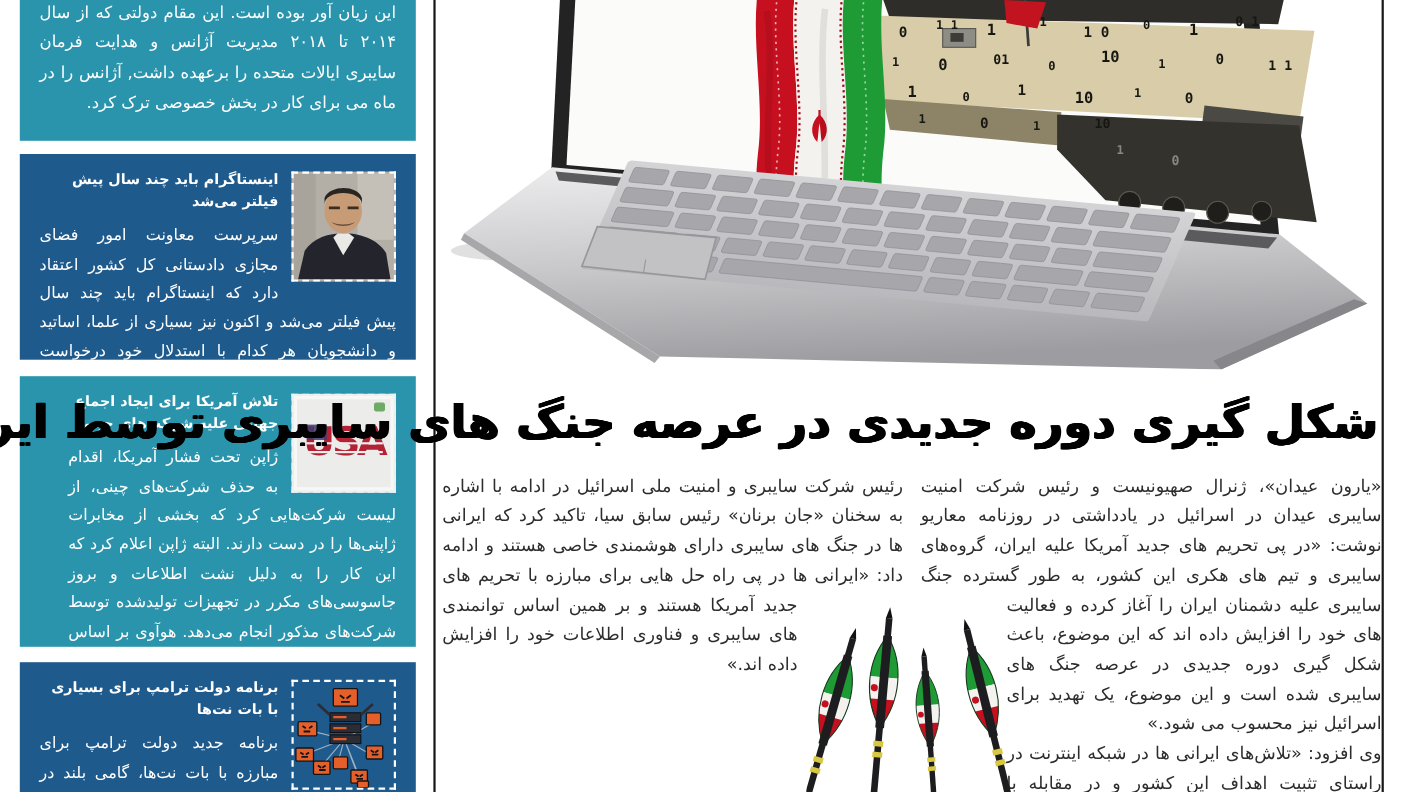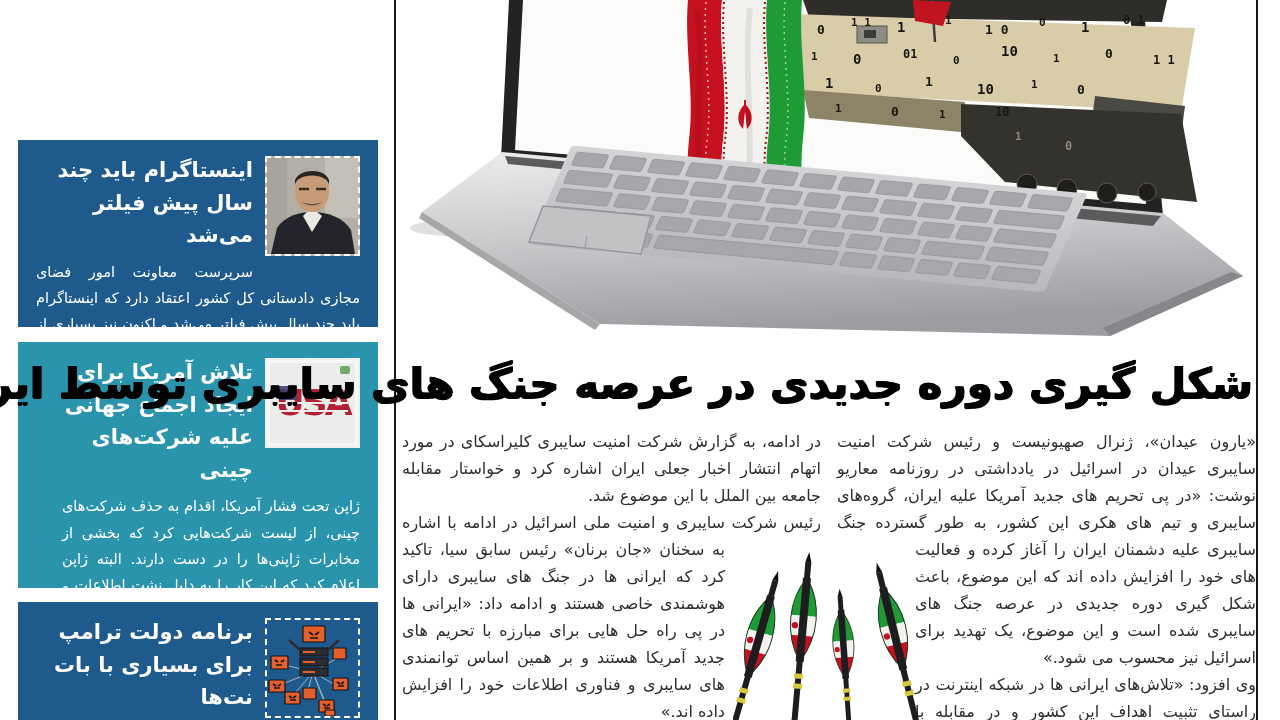--- a/index.html
+++ b/index.html
@@ -12,21 +12,21 @@
   
   .sidebar{position:absolute;left:18px;top:0;width:360px;height:720px;}
   .box{position:absolute;left:0;width:360px;box-sizing:border-box;direction:rtl;
        color:#fff;padding:14px 18px 10px 18px;overflow:hidden;}
   .box.teal{background:#2a94ac;}
   .box.dark{background:#1e5a8c;}
   .box1{top:0;height:128px;padding-top:4px;}
   .box2{top:140px;height:187px;}
   .box3{top:342px;height:246px;padding-left:44px;}
   .box4{top:602px;height:118px;}
-  .box-title{margin:0 0 7px 0;font-size:21px;line-height:1.55;font-weight:bold;}
+  .box-title{margin:0 0 7px 0;font-size:13px;line-height:1.55;font-weight:bold;}
   .box-body{margin:0;font-size:14.5px;line-height:1.82;text-align:justify;}
   .box1 .box-body{margin-top:-6px;font-size:15px;}
   .thumb{float:left;margin:2px 12px 8px 0;box-sizing:border-box;}
   
   .thumb{float:right;margin:2px 0 8px 12px;}
   .photo{width:95px;height:100px;border:2px dashed #fff;background:#b7b2a9;overflow:hidden;}
   .stampwrap{width:95px;height:90px;border:2px dashed #eaf2f7;background:#ececea;position:relative;
              display:flex;align-items:center;justify-content:center;box-shadow:inset 0 0 0 3px #f7f7f5;}
   .usa{font-weight:bold;font-size:36px;letter-spacing:-3px;color:#b22234;
        font-family:"DejaVu Sans",sans-serif;line-height:1;}
@@ -58,20 +58,23 @@
 </head>
 <body>
 
 <div class="page">
 
   <div class="rule rule-left"></div>
   <div class="rule rule-right"></div>
 
   <aside class="sidebar">
 
+    <section class="box teal box1">
+      <p class="box-body">این زیان آور بوده است. این مقام دولتی که از سال ۲۰۱۴ تا ۲۰۱۸ مدیریت آژانس و هدایت فرمان سایبری ایالات متحده را برعهده داشت, آژانس را در ماه می برای کار در بخش خصوصی ترک کرد.</p>
+    </section>
 
     <section class="box dark box2">
       <span class="thumb photo">
         <svg width="91" height="96" viewBox="0 0 91 96">
           <rect x="0" y="0" width="91" height="96" fill="#b4afa6"></rect>
           <rect x="58" y="0" width="33" height="60" fill="#c4c0b8"></rect>
           <rect x="0" y="0" width="20" height="96" fill="#a9a49b"></rect>
           <path d="M4,96 L10,70 C18,58 32,54 45,54 C60,54 76,59 84,72 L88,96 Z" fill="#23242c"></path>
           <path d="M36,58 L45,74 L55,58 L50,54 L40,54 Z" fill="#e9e9e6"></path>
           <ellipse cx="45" cy="34" rx="17" ry="20" fill="#c89b77"></ellipse>
@@ -315,21 +318,20 @@
       <div class="col col-first">
         <span class="push"></span>
         <span class="blockL"></span>
         <p>«یارون عیدان»، ژنرال صهیونیست و رئیس شرکت امنیت سایبری عیدان در اسرائیل در یادداشتی در روزنامه معاریو نوشت: «در پی تحریم های جدید آمریکا علیه ایران، گروه‌های سایبری و تیم های هکری این کشور، به طور گسترده جنگ سایبری علیه دشمنان ایران را آغاز کرده و فعالیت های خود را افزایش داده اند که این موضوع، باعث شکل گیری دوره جدیدی در عرصه جنگ های سایبری شده است و این موضوع، یک تهدید برای اسرائیل نیز محسوب می شود.»</p>
         <p>وی افزود: «تلاش‌های ایرانی ها در شبکه اینترنت در راستای تثبیت اهداف این کشور و در مقابله با فعالیت های دشمنانشان قرار دارد. مهم ترین گام در راستای مبارزه با این گونه اقدامات، در ابتدا اعتراف به آن و سپس مقابله خواهد بود.»</p>
 
       </div>
       <div class="col col-second">
         <span class="push"></span>
         <span class="blockR"></span>
-        <p>در ادامه، به گزارش شرکت امنیت سایبری کلیراسکای در مورد اتهام انتشار اخبار جعلی ایران اشاره کرد و خواستار مقابله جامعه بین الملل با این موضوع شد.</p>
         <p>رئیس شرکت سایبری و امنیت ملی اسرائیل در ادامه با اشاره به سخنان «جان برنان» رئیس سابق سیا، تاکید کرد که ایرانی ها در جنگ های سایبری دارای هوشمندی خاصی هستند و ادامه داد: «ایرانی ها در پی راه حل هایی برای مبارزه با تحریم های جدید آمریکا هستند و بر همین اساس توانمندی های سایبری و فناوری اطلاعات خود را افزایش داده اند.»</p>
 
       </div>
     </div>
 
     <div class="darts">
       <svg width="190" height="172" viewBox="0 0 190 172">
         <defs>
           <clipPath id="leaf">
               <path d="M0,0 C-17,24 -17,58 0,84 C17,58 17,24 0,0 Z"></path>

